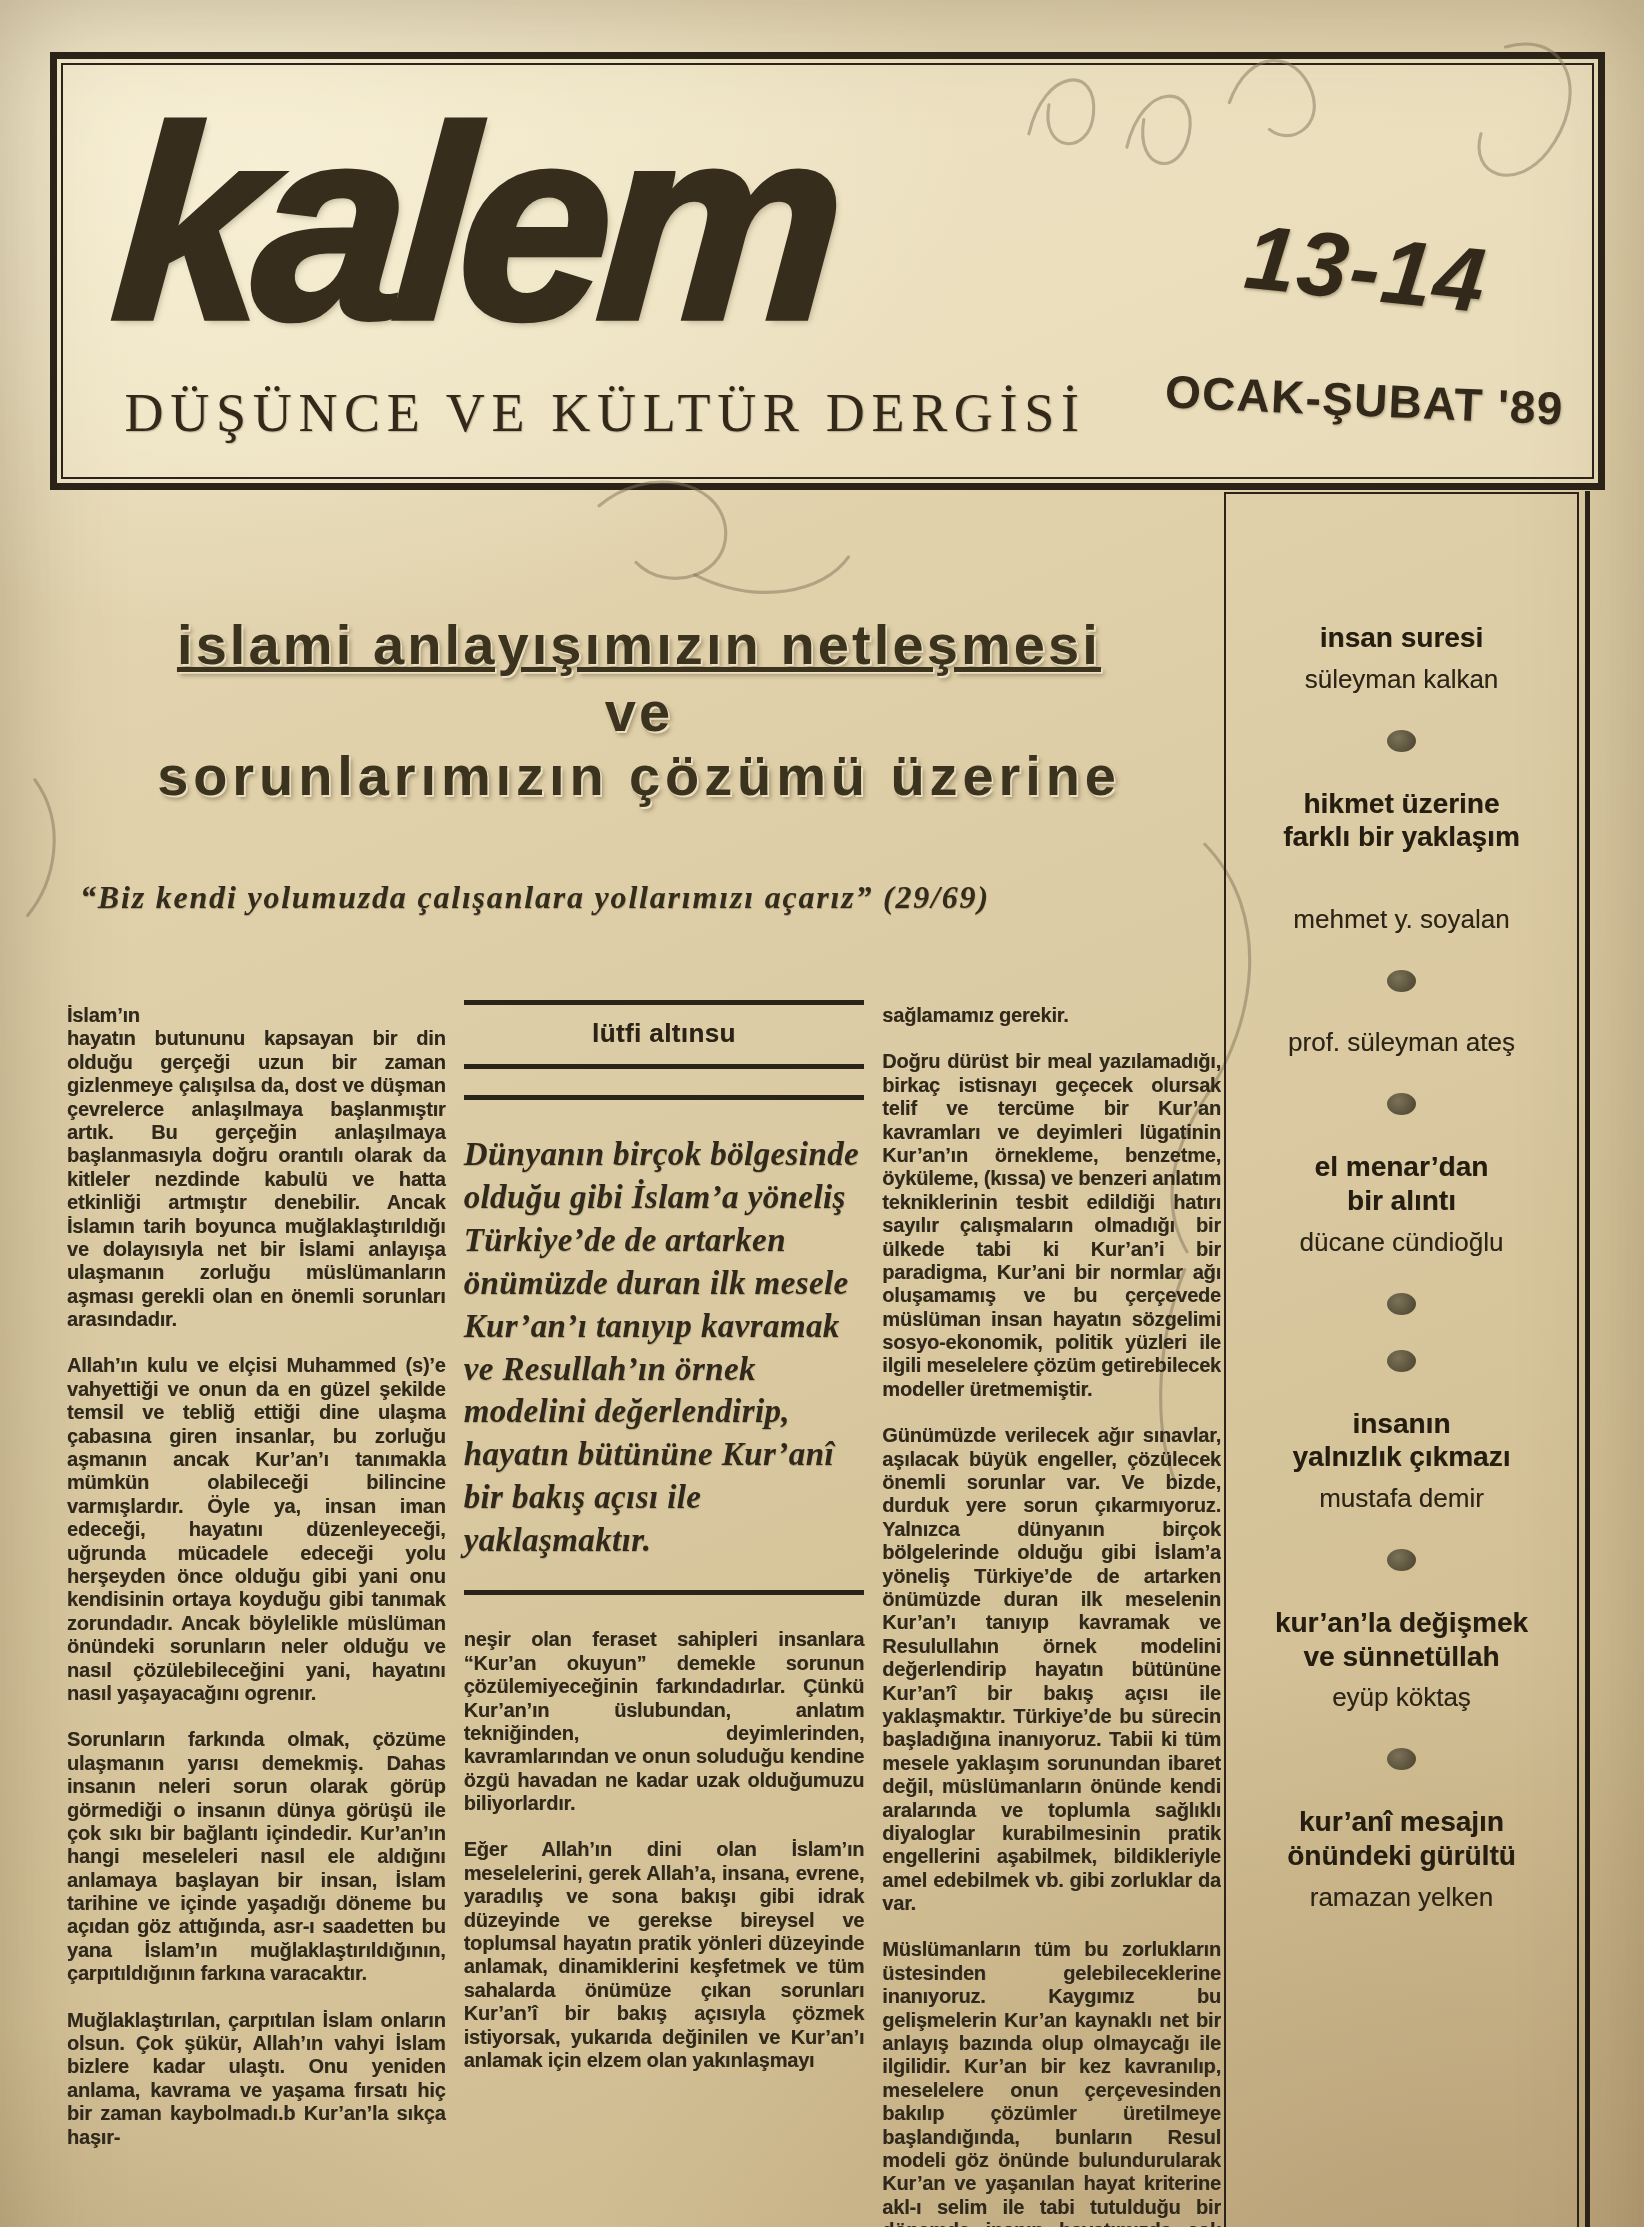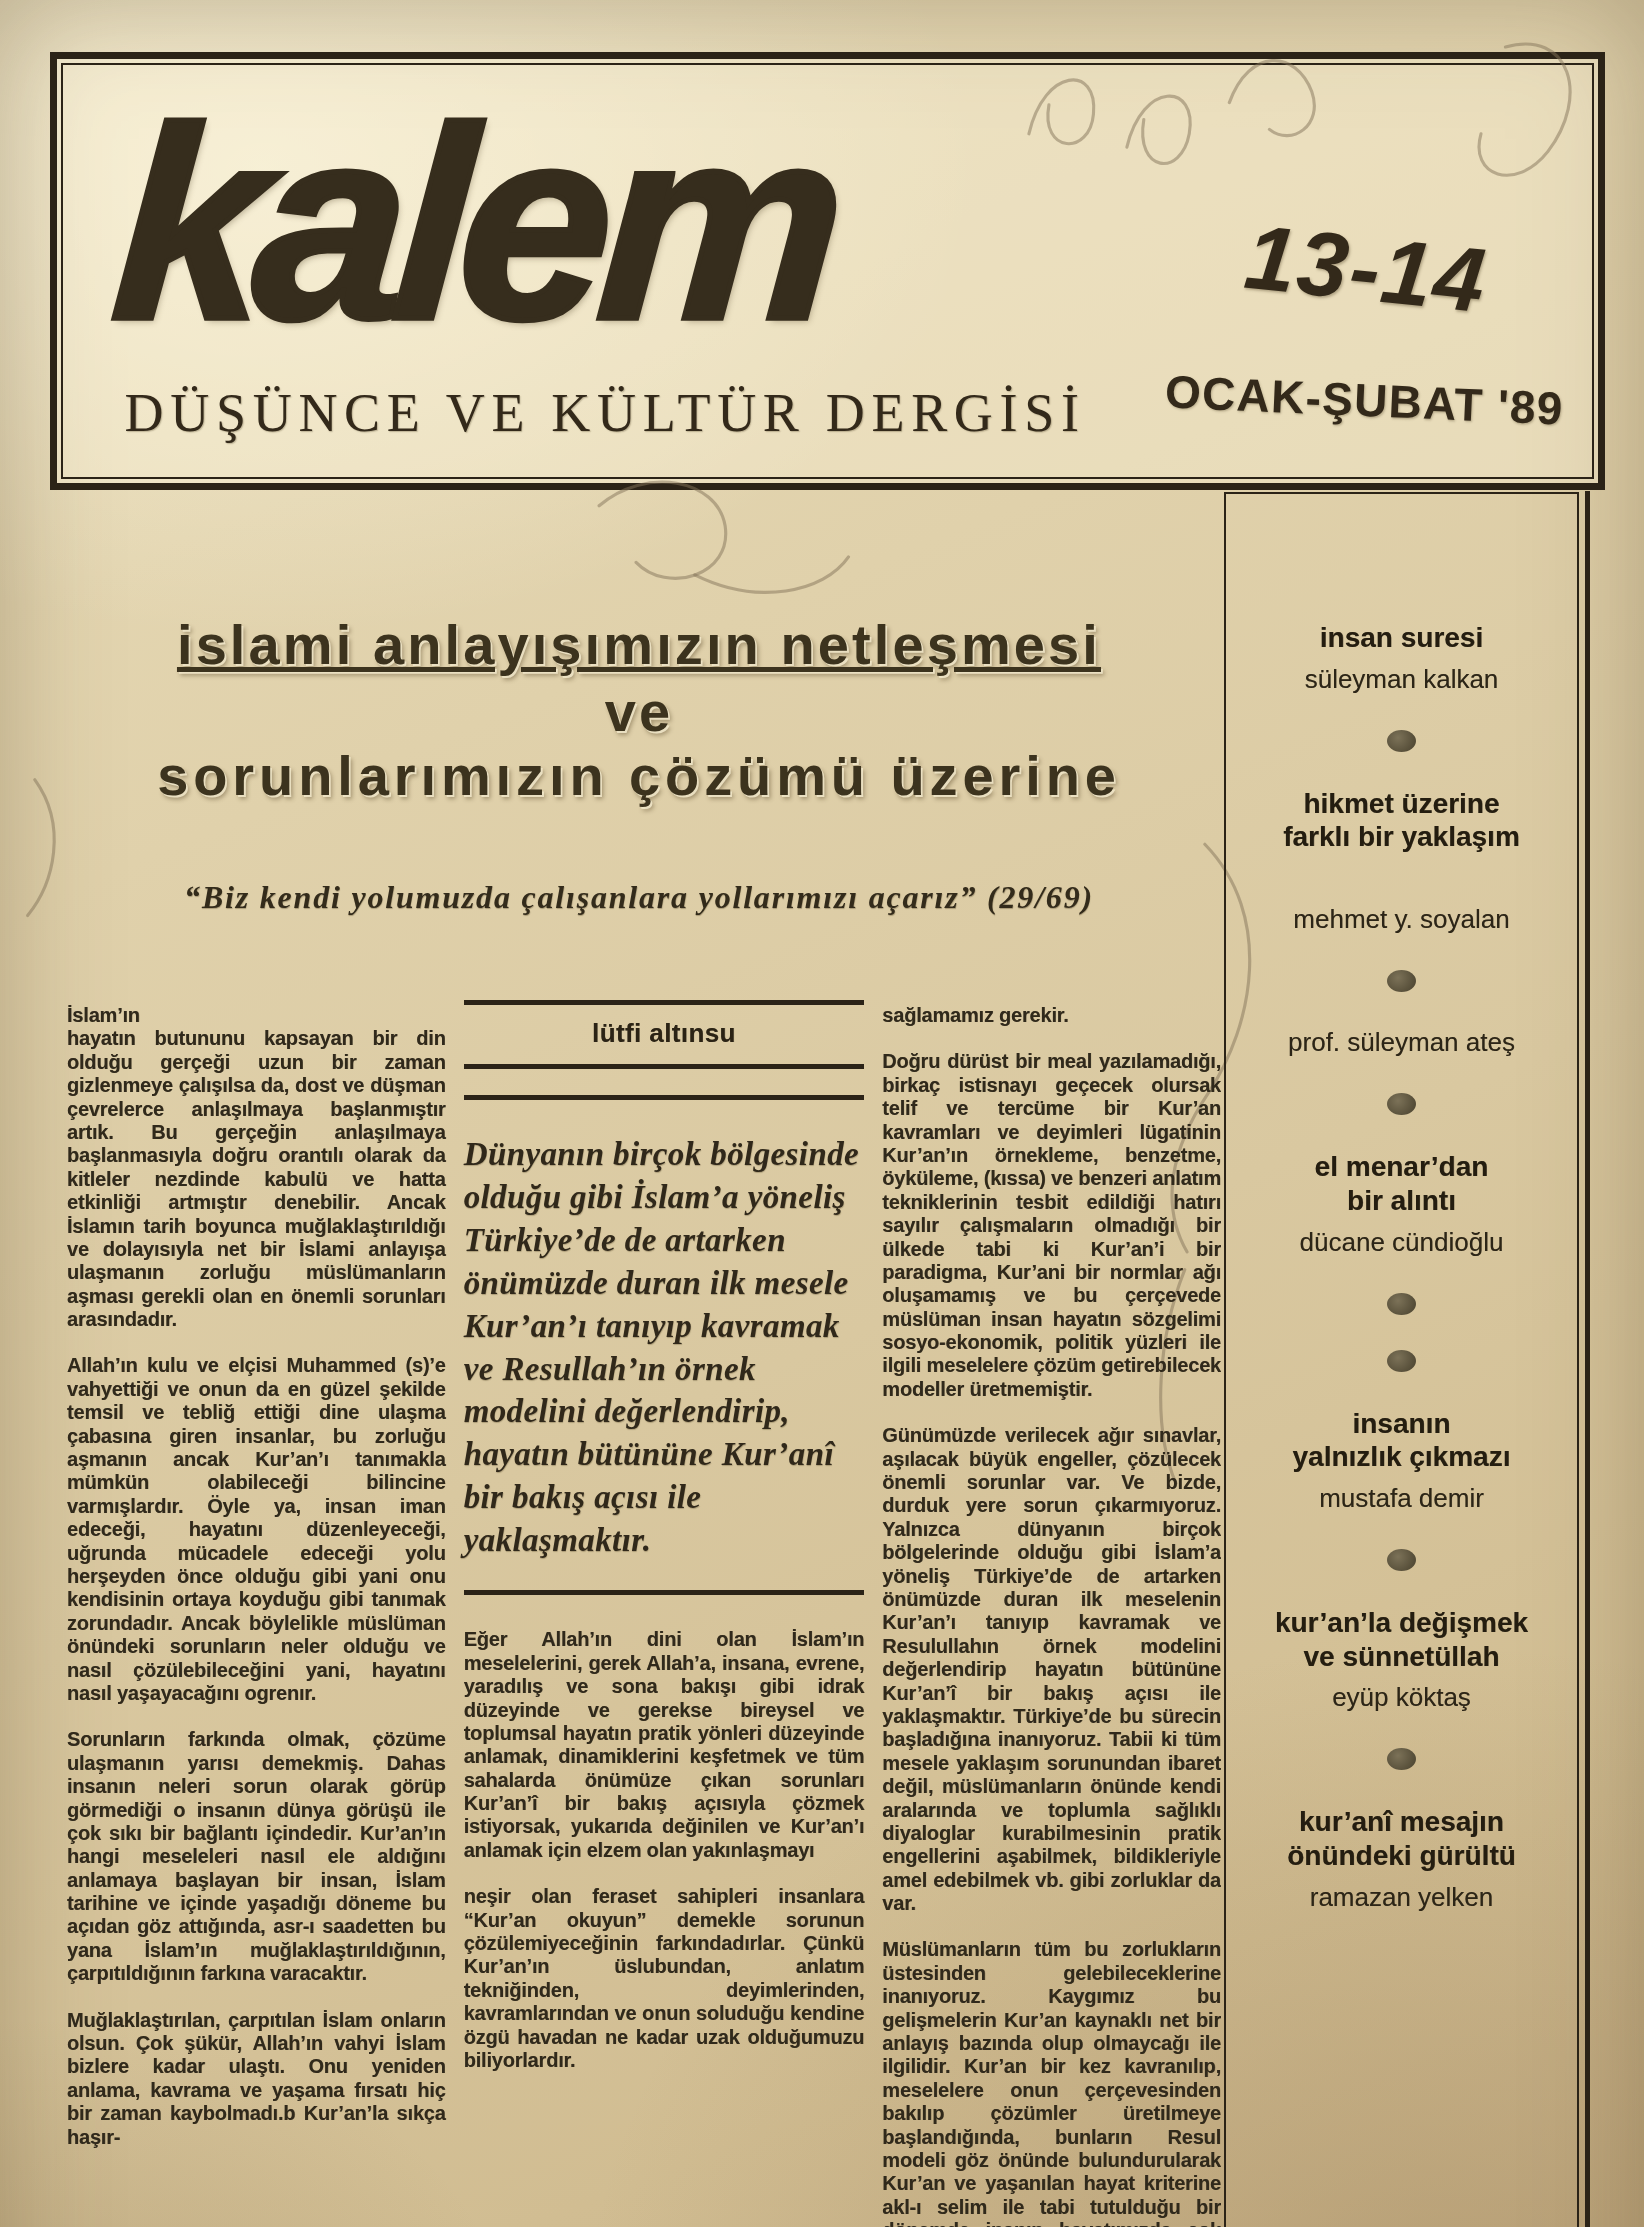--- a/index.html
+++ b/index.html
@@ -63,21 +63,21 @@
   .title-line {
     position:absolute; left:62px; width:1154px; text-align:center;
     font:700 56px "Liberation Sans", sans-serif;
     letter-spacing:3.1px; color:#3c331e; line-height:1;
     text-shadow:1.8px 1.8px 0 rgba(243,234,205,.85), 3.1px 3.6px 4.5px rgba(75,58,28,.4);
   }
   .tl1 { top:617px;text-decoration:underline; }
   .tl2 { top:684px; }
   .tl3 { top:748px; letter-spacing:4.9px; }
   .epigraph {
-    position:absolute; left:62px; top:879px; width:1154px; text-align:center;
+    position:absolute; left:80px; top:879px; width:1154px; 
     font:italic 700 32px "Liberation Serif", serif;
     letter-spacing:1.8px; color:#332b1b;
     text-shadow:0.4px 0.9px 0.9px rgba(70,55,25,.35);
   }
 
   
   .columns {
     position:absolute; left:67px; top:1000px; width:1154px; height:1354px;
     display:flex; gap:18px; overflow:hidden;
   }
@@ -181,22 +181,22 @@
     </div>
 
     <div class="col col2">
       <div class="byline-rule"></div>
       <div class="byline-name">lütfi altınsu</div>
       <div class="byline-rule"></div>
       <div class="byline-gap"></div>
       <div class="byline-rule"></div>
       <div class="pull-quote">Dünyanın birçok bölgesinde olduğu gibi İslam’a yöneliş Türkiye’de de artarken önümüzde duran ilk mesele Kur’an’ı tanıyıp kavramak ve Resullah’ın örnek modelini değerlendirip, hayatın bütününe Kur’anî bir bakış açısı ile yaklaşmaktır.</div>
       <div class="quote-endrule"></div>
+      <p>neşir olan feraset sahipleri insanlara “Kur’an okuyun” demekle sorunun çözülemiyeceğinin farkındadırlar. Çünkü Kur’an’ın üslubundan, anlatım tekniğinden, deyimlerinden, kavramlarından ve onun soluduğu kendine özgü havadan ne kadar uzak olduğumuzu biliyorlardır.</p>
       <p>Eğer Allah’ın dini olan İslam’ın meselelerini, gerek Allah’a, insana, evrene, yaradılış ve sona bakışı gibi idrak düzeyinde ve gerekse bireysel ve toplumsal hayatın pratik yönleri düzeyinde anlamak, dinamiklerini keşfetmek ve tüm sahalarda önümüze çıkan sorunları Kur’an’î bir bakış açısıyla çözmek istiyorsak, yukarıda değinilen ve Kur’an’ı anlamak için elzem olan yakınlaşmayı</p>
-      <p>neşir olan feraset sahipleri insanlara “Kur’an okuyun” demekle sorunun çözülemiyeceğinin farkındadırlar. Çünkü Kur’an’ın üslubundan, anlatım tekniğinden, deyimlerinden, kavramlarından ve onun soluduğu kendine özgü havadan ne kadar uzak olduğumuzu biliyorlardır.</p>
     </div>
 
     <div class="col col3">
       <p>sağlamamız gerekir.</p>
       <p>Doğru dürüst bir meal yazılamadığı, birkaç istisnayı geçecek olursak telif ve tercüme bir Kur’an kavramları ve deyimleri lügatinin Kur’an’ın örnekleme, benzetme, öyküleme, (kıssa) ve benzeri anlatım tekniklerinin tesbit edildiği hatırı sayılır çalışmaların olmadığı bir ülkede tabi ki Kur’an’i bir paradigma, Kur’ani bir normlar ağı oluşamamış ve bu çerçevede müslüman insan hayatın sözgelimi sosyo-ekonomik, politik yüzleri ile ilgili meselelere çözüm getirebilecek modeller üretmemiştir.</p>
       <p>Günümüzde verilecek ağır sınavlar, aşılacak büyük engeller, çözülecek önemli sorunlar var. Ve bizde, durduk yere sorun çıkarmıyoruz. Yalnızca dünyanın birçok bölgelerinde olduğu gibi İslam’a yöneliş Türkiye’de de artarken önümüzde duran ilk meselenin Kur’an’ı tanıyıp kavramak ve Resulullahın örnek modelini değerlendirip hayatın bütününe Kur’an’î bir bakış açısı ile yaklaşmaktır. Türkiye’de bu sürecin başladığına inanıyoruz. Tabii ki tüm mesele yaklaşım sorunundan ibaret değil, müslümanların önünde kendi aralarında ve toplumla sağlıklı diyaloglar kurabilmesinin pratik engellerini aşabilmek, bildikleriyle amel edebilmek vb. gibi zorluklar da var.</p>
       <p>Müslümanların tüm bu zorlukların üstesinden gelebileceklerine inanıyoruz. Kaygımız bu gelişmelerin Kur’an kaynaklı net bir anlayış bazında olup olmaycağı ile ilgilidir. Kur’an bir kez kavranılıp, meselelere onun çerçevesinden bakılıp çözümler üretilmeye başlandığında, bunların Resul modeli göz önünde bulundurularak Kur’an ve yaşanılan hayat kriterine akl-ı selim ile tabi tutulduğu bir dönemde inanın hayatımızda çok şey değişecektir.</p>
     </div>
   </div>
 

